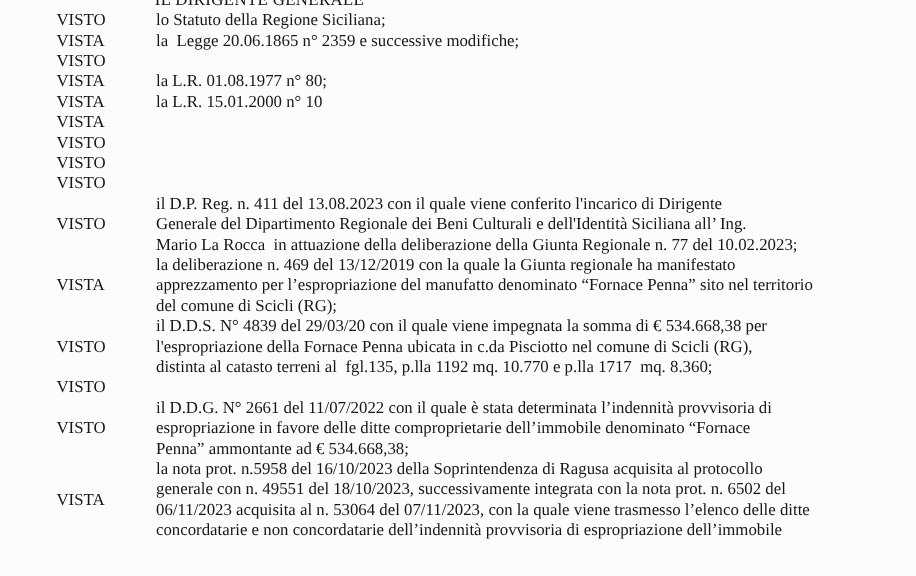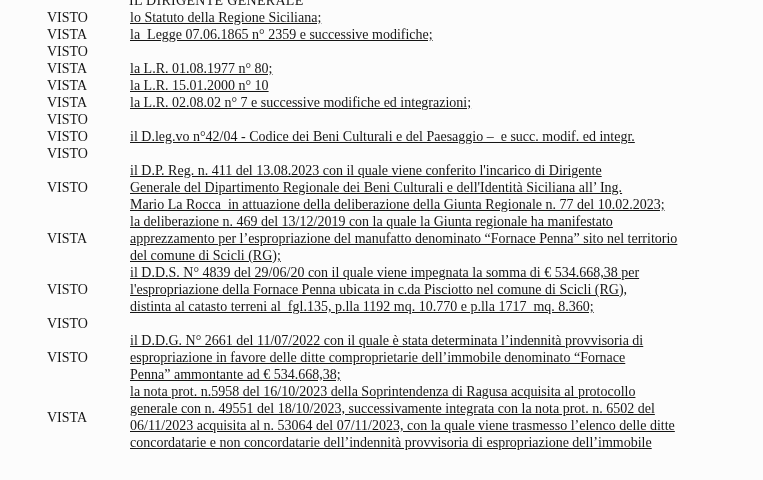--- a/index.html
+++ b/index.html
@@ -37,79 +37,76 @@
   .label {
     flex: none;
     width: 83px;
     margin-left: 47px;
     white-space: nowrap;
   }
   .text {
     flex: none;
     width: 628px;
     white-space: pre-wrap;
-    text-decoration: underline;
   }
 </style>
 </head>
 <body>
 
 <div class="page">
   <div class="content">
 
     <div class="doc-header">IL DIRIGENTE GENERALE</div>
 
     <div class="row">
       <div class="label">VISTO</div>
       <div class="text">lo Statuto della Regione Siciliana;</div>
     </div>
     <div class="row">
       <div class="label">VISTA</div>
-      <div class="text">la  Legge 07.06.1865 n° 2359 e successive modifiche;</div>
+      <div class="text">la  Legge 20.06.1865 n° 2359 e successive modifiche;</div>
     </div>
     <div class="row">
       <div class="label">VISTO</div>
     </div>
     <div class="row">
       <div class="label">VISTA</div>
       <div class="text">la L.R. 01.08.1977 n° 80;</div>
     </div>
     <div class="row">
       <div class="label">VISTA</div>
       <div class="text">la L.R. 15.01.2000 n° 10</div>
     </div>
     <div class="row">
       <div class="label">VISTA</div>
-      <div class="text">la L.R. 02.08.02 n° 7 e successive modifiche ed integrazioni;</div>
     </div>
     <div class="row">
       <div class="label">VISTO</div>
     </div>
     <div class="row">
       <div class="label">VISTO</div>
-      <div class="text">il D.leg.vo n°42/04 - Codice dei Beni Culturali e del Paesaggio –  e succ. modif. ed integr.</div>
     </div>
     <div class="row">
       <div class="label">VISTO</div>
     </div>
     <div class="row">
       <div class="label">VISTO</div>
       <div class="text">il D.P. Reg. n. 411 del 13.08.2023 con il quale viene conferito l'incarico di Dirigente
 Generale del Dipartimento Regionale dei Beni Culturali e dell'Identità Siciliana all’ Ing.
 Mario La Rocca  in attuazione della deliberazione della Giunta Regionale n. 77 del 10.02.2023;</div>
     </div>
     <div class="row">
       <div class="label">VISTA</div>
       <div class="text">la deliberazione n. 469 del 13/12/2019 con la quale la Giunta regionale ha manifestato
 apprezzamento per l’espropriazione del manufatto denominato “Fornace Penna” sito nel territorio
 del comune di Scicli (RG);</div>
     </div>
     <div class="row">
       <div class="label">VISTO</div>
-      <div class="text">il D.D.S. N° 4839 del 29/06/20 con il quale viene impegnata la somma di € 534.668,38 per
+      <div class="text">il D.D.S. N° 4839 del 29/03/20 con il quale viene impegnata la somma di € 534.668,38 per
 l'espropriazione della Fornace Penna ubicata in c.da Pisciotto nel comune di Scicli (RG),
 distinta al catasto terreni al  fgl.135, p.lla 1192 mq. 10.770 e p.lla 1717  mq. 8.360;</div>
     </div>
     <div class="row">
       <div class="label">VISTO</div>
     </div>
     <div class="row">
       <div class="label">VISTO</div>
       <div class="text">il D.D.G. N° 2661 del 11/07/2022 con il quale è stata determinata l’indennità provvisoria di
 espropriazione in favore delle ditte comproprietarie dell’immobile denominato “Fornace

